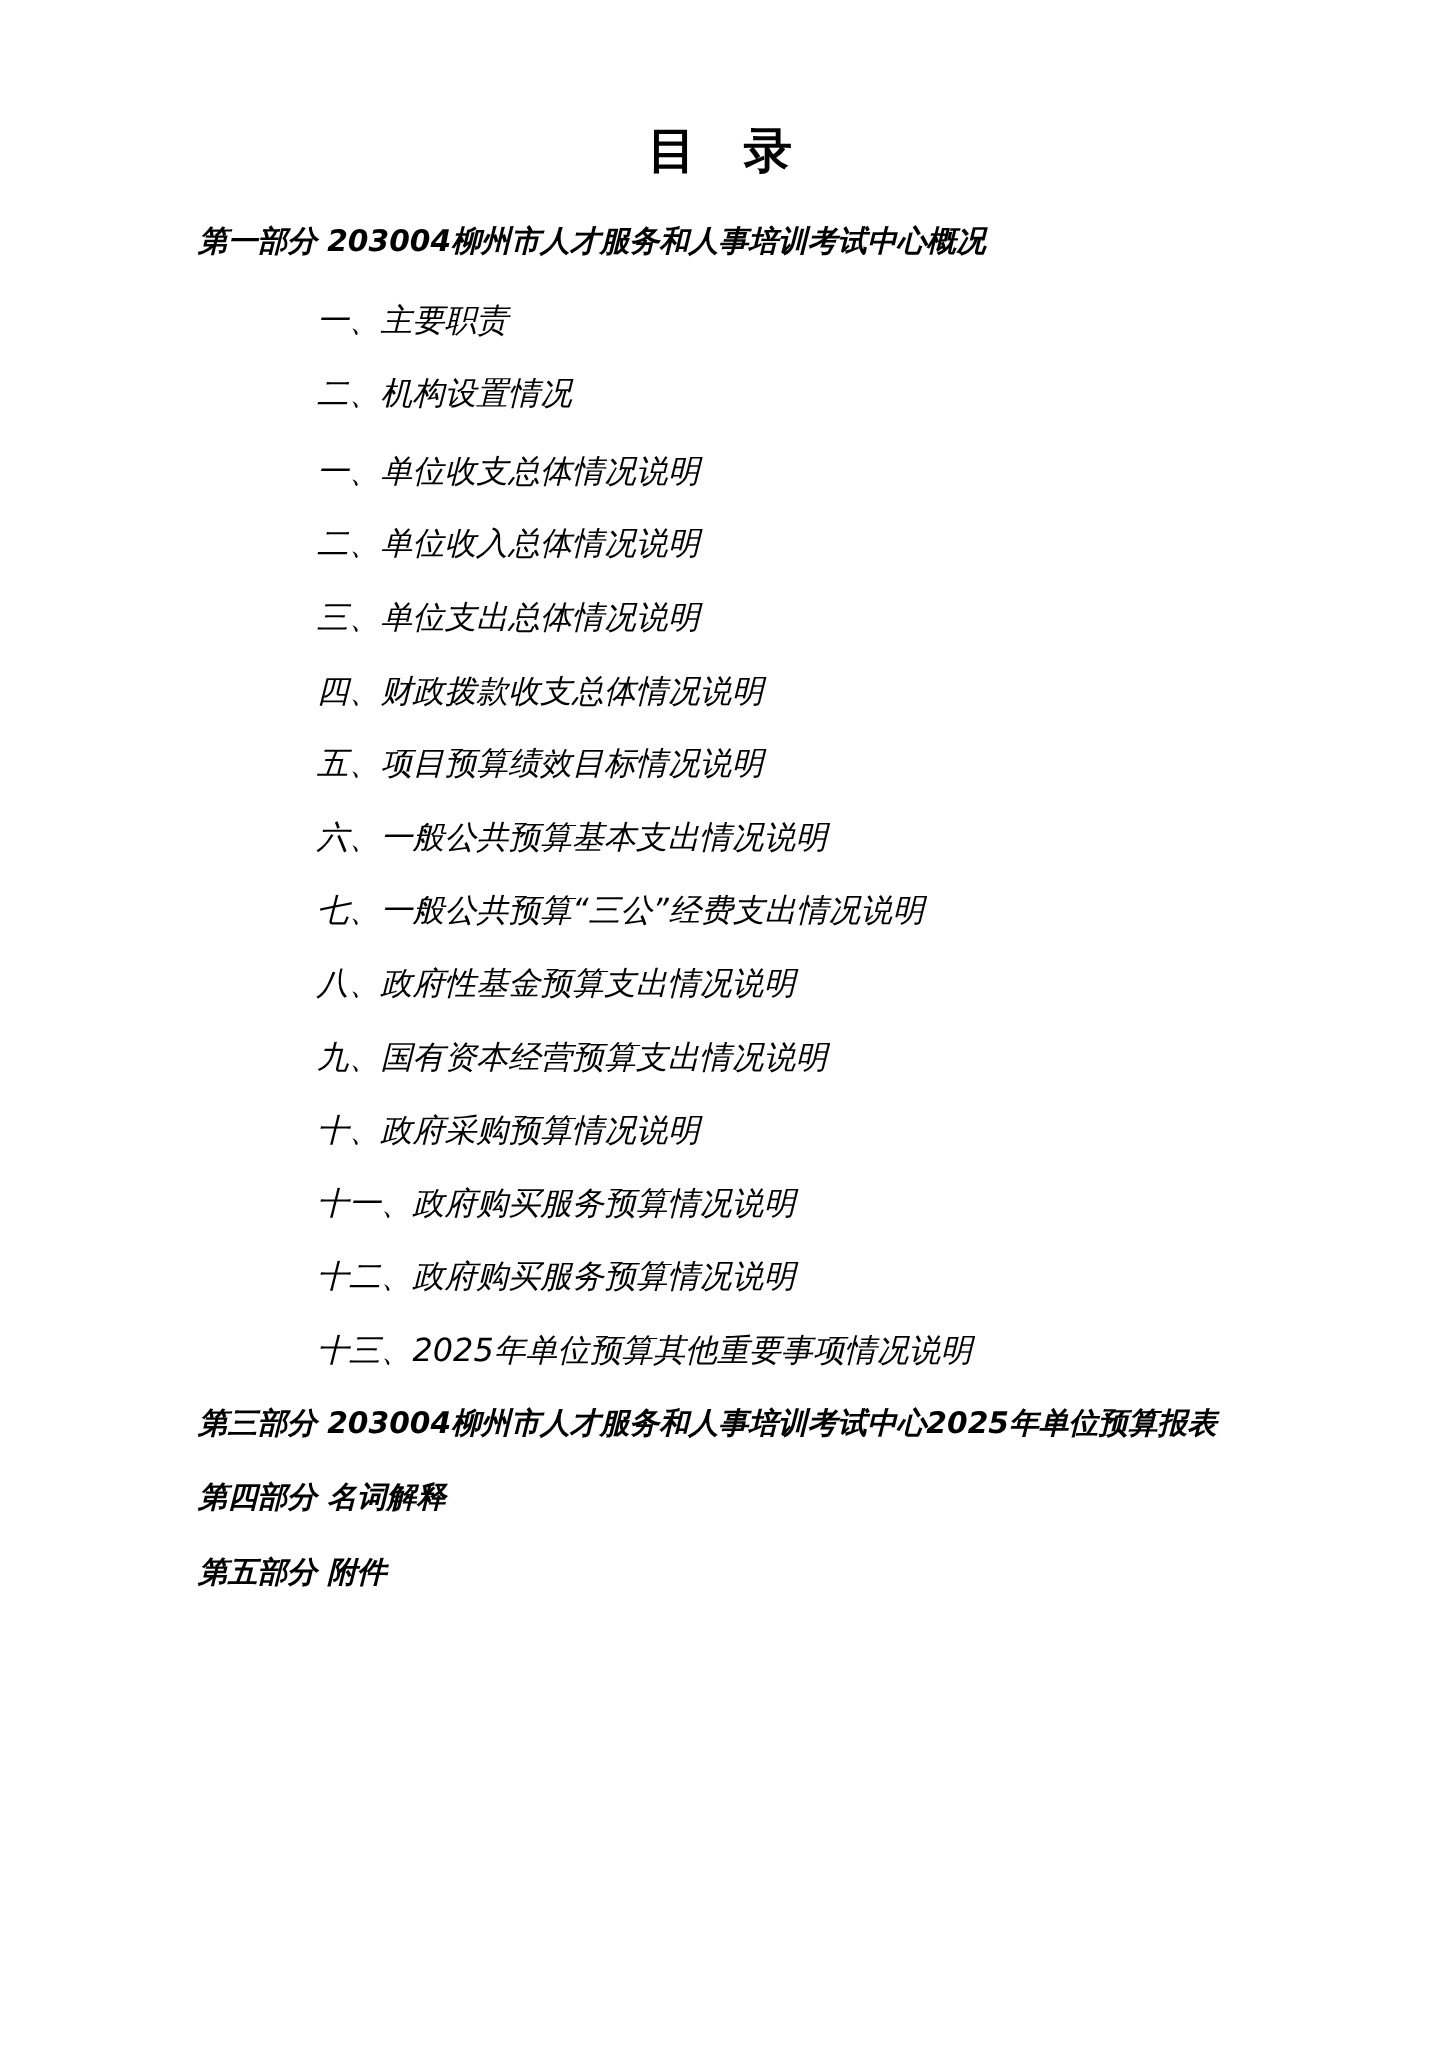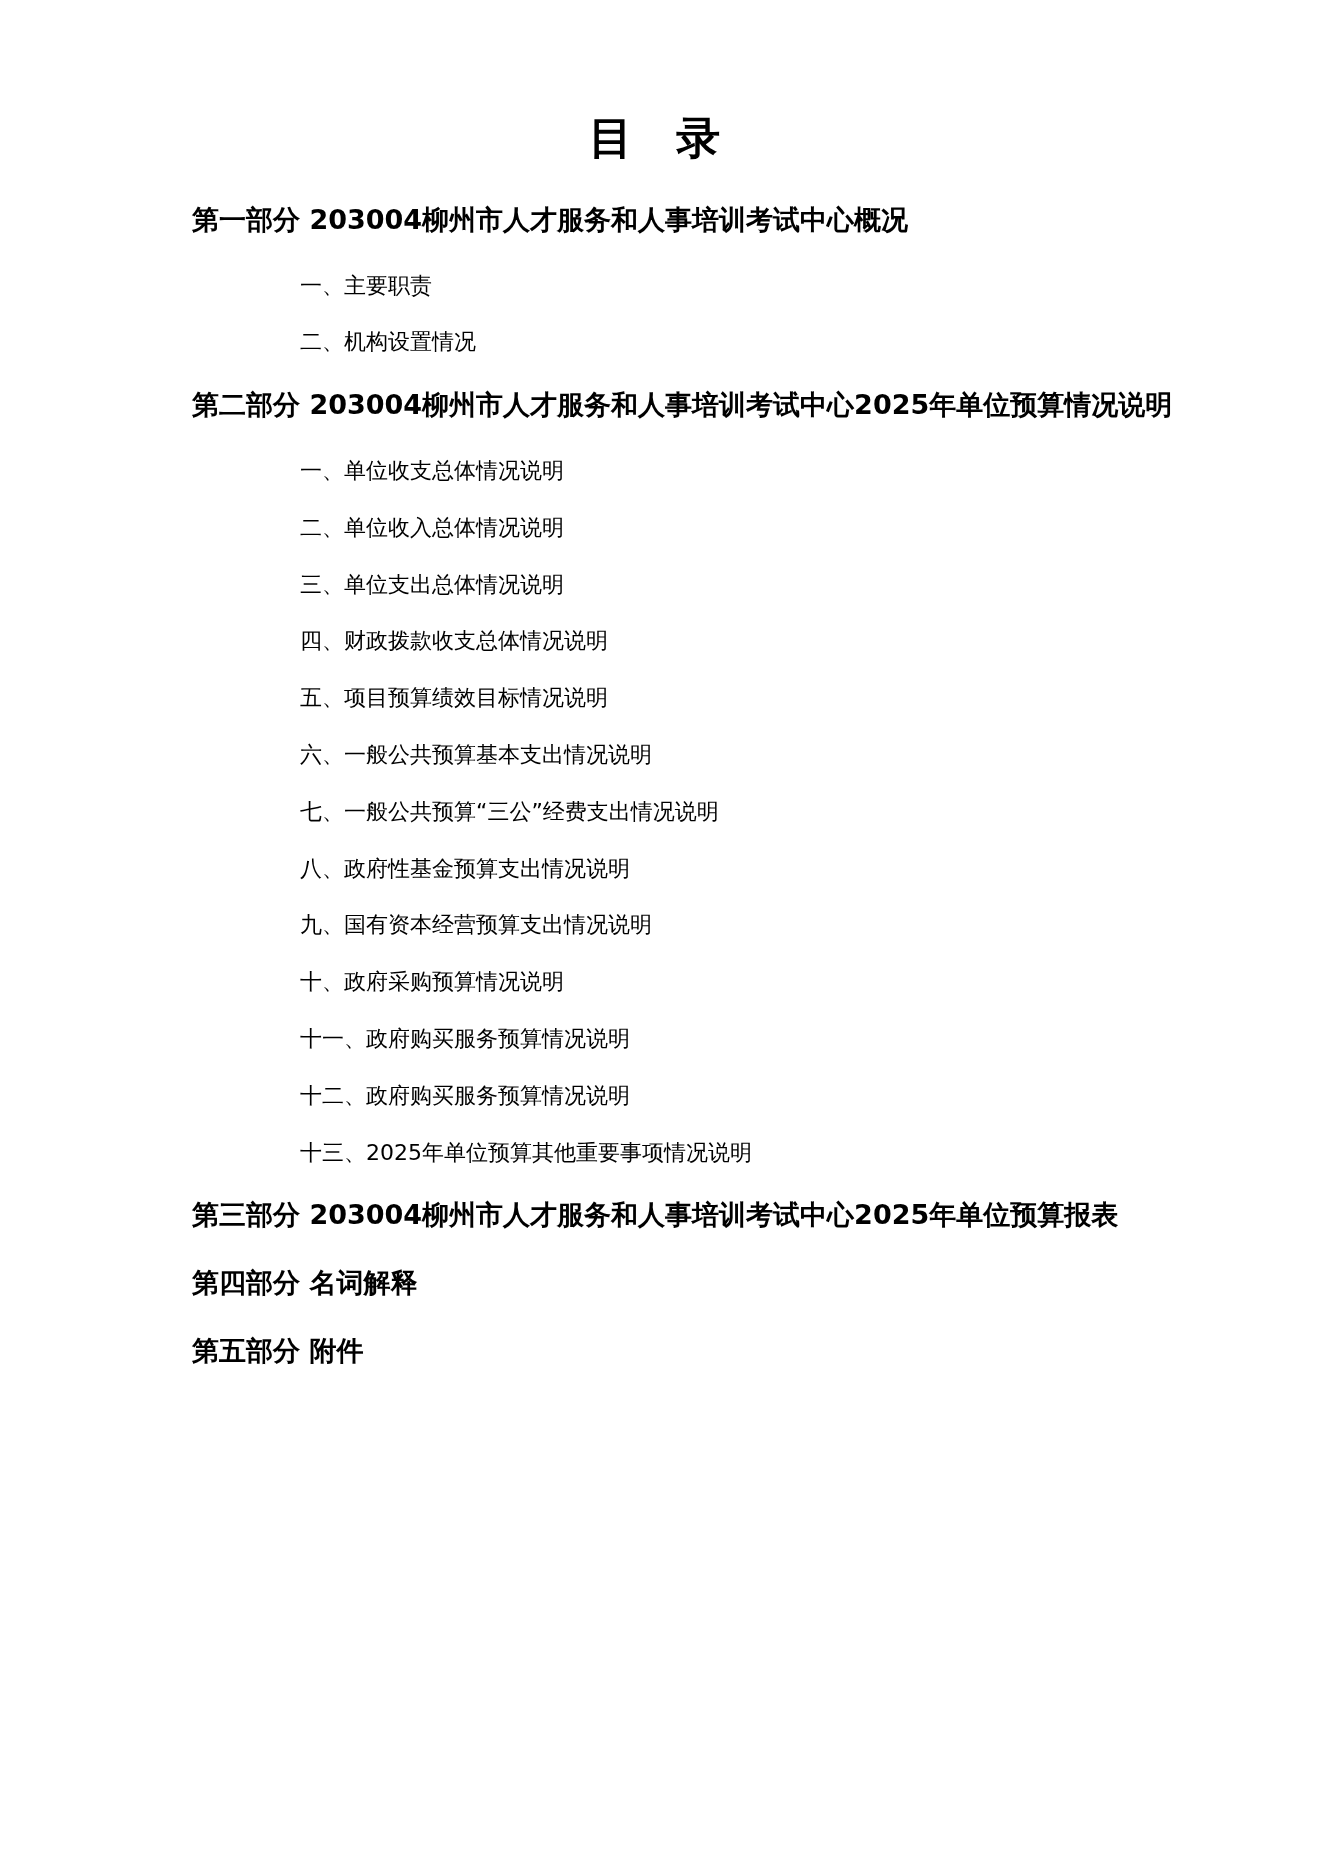--- a/index.html
+++ b/index.html
@@ -22,56 +22,56 @@
   }
   .doc-title {
     text-align: center;
     font-size: 44px;
     font-weight: bold;
     letter-spacing: 14px;
     margin: 12px 0 30px 0;
     line-height: 1.2;
   }
   .toc {
-    margin: 12px;
+    margin: 0;
     padding: 0;
+    font-style: italic;
   }
   .part {
     font-size: 27px;
     font-weight: bold;
     line-height: 1.55;
     margin: 26px 0 0 0;
     text-indent: 62px;
   }
   .part-first {
     margin-top: 34px;
   }
   .sub {
-    font-size: 22px;
+    font-size: 29px;
     font-weight: normal;
     line-height: 1.4;
     margin: 26px 0 0 0;
     text-indent: 170px;
   }
   .sub-first {
     margin-top: 30px;
   }
 </style>
 </head>
 <body>
 
 <div class="page">
   <div class="doc-title">目  录</div>
 
   <div class="toc">
     <div class="part part-first">第一部分  203004柳州市人才服务和人事培训考试中心概况</div>
     <div class="sub sub-first">一、主要职责</div>
     <div class="sub">二、机构设置情况</div>
 
-    <div class="part">第二部分  203004柳州市人才服务和人事培训考试中心2025年单位预算情况说明</div>
     <div class="sub sub-first">一、单位收支总体情况说明</div>
     <div class="sub">二、单位收入总体情况说明</div>
     <div class="sub">三、单位支出总体情况说明</div>
     <div class="sub">四、财政拨款收支总体情况说明</div>
     <div class="sub">五、项目预算绩效目标情况说明</div>
     <div class="sub">六、一般公共预算基本支出情况说明</div>
     <div class="sub">七、一般公共预算“三公”经费支出情况说明</div>
     <div class="sub">八、政府性基金预算支出情况说明</div>
     <div class="sub">九、国有资本经营预算支出情况说明</div>
     <div class="sub">十、政府采购预算情况说明</div>

